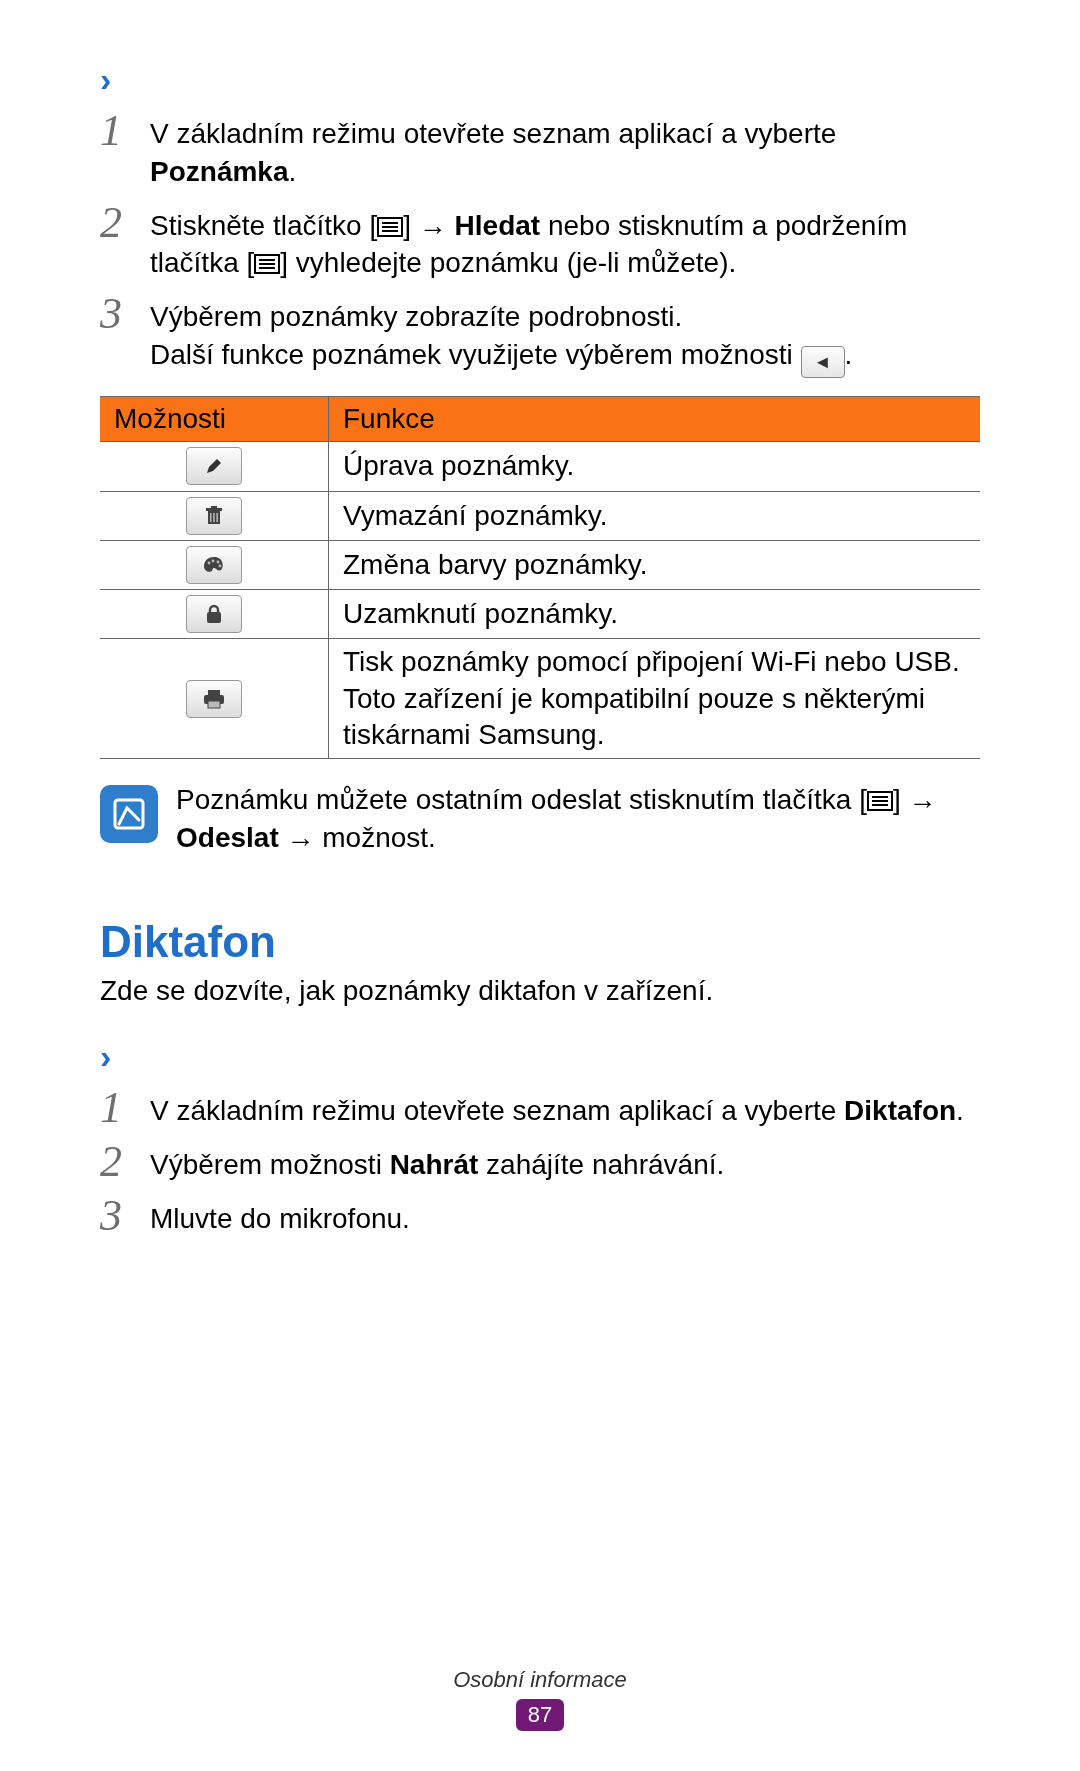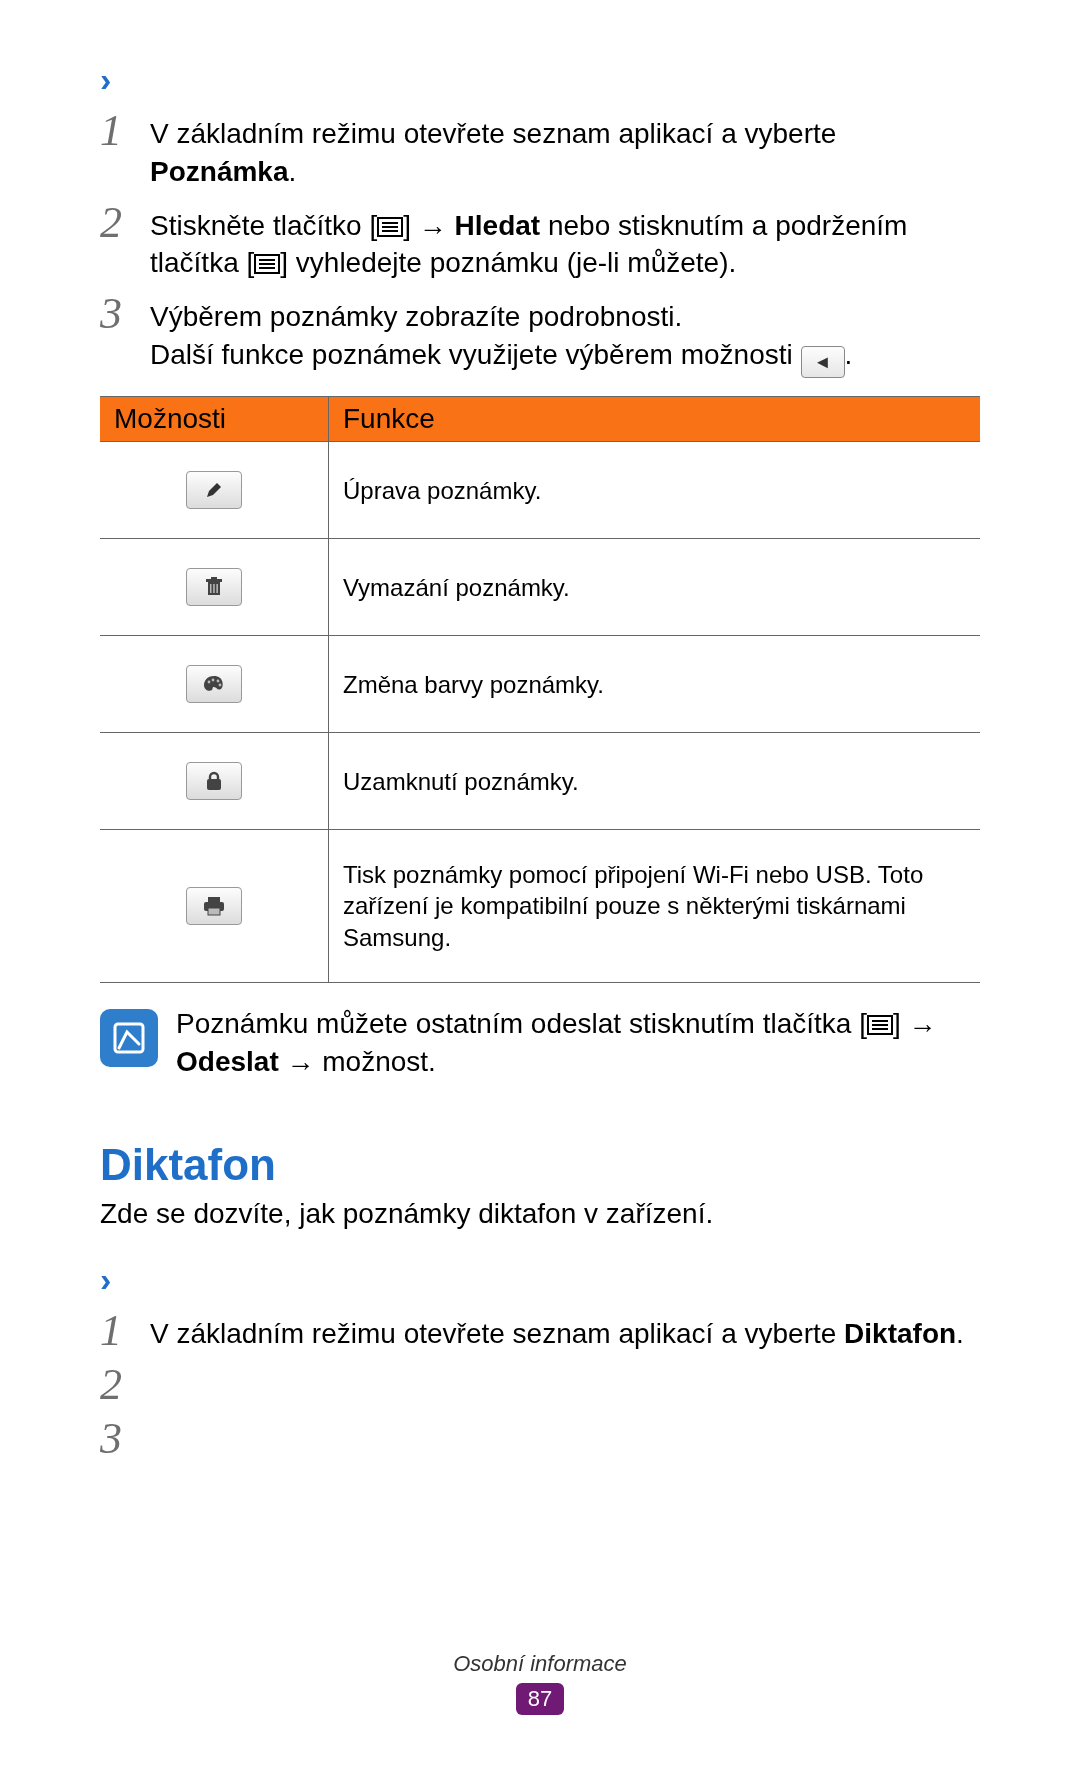--- a/index.html
+++ b/index.html
@@ -82,22 +82,22 @@
     font-weight: 400;
     text-align: left;
     font-size: 28px;
     padding: 6px 14px;
     border: 1px solid #666;
     border-left: none;
   }
   table.opts th:first-child { border-left: none; }
   table.opts th:last-child  { border-right: none; }
   table.opts td {
-    font-size: 24px;
-    padding: 29px 14px;
+    font-size: 28px;
+    padding: 5px 14px;
     border-top: 1px solid #666;
     border-bottom: 1px solid #666;
     vertical-align: middle;
     line-height: 1.3;
   }
   table.opts tr td:first-child {
     width: 200px;
     text-align: center;
     border-right: 1px solid #666;
   }
@@ -142,21 +142,21 @@
     font-weight: 700;
     margin: 60px 0 8px 0;
   }
   p.intro {
     font-size: 28px;
     margin: 0 0 30px 0;
   }
 
   .footer {
     position: absolute;
-    bottom: 56px;
+    bottom: 40px;
     left: 0;
     width: 100%;
     text-align: center;
     font-style: italic;
     font-size: 22px;
     color: #333;
   }
   .page-num {
     margin: 6px auto 0 auto;
     width: 48px;
@@ -314,23 +314,27 @@
 
   <div class="steps">
     <div class="step">
       <div class="step-num">1</div>
       <div class="step-body">
         <span>V základním režimu otevřete seznam aplikací a vyberte </span><span class="b">Diktafon</span><span>.</span>
       </div>
     </div>
     <div class="step">
       <div class="step-num">2</div>
+      <div class="step-body">
+        <span>Výběrem možnosti </span><span class="b">Nahrát</span><span> zahájíte nahrávání.</span>
+      </div>
     </div>
     <div class="step">
       <div class="step-num">3</div>
+      <div class="step-body">Mluvte do mikrofonu.</div>
     </div>
   </div>
 
   <div class="footer">
     <div>Osobní informace</div>
     <div class="page-num">87</div>
   </div>
 
 </div>
 

